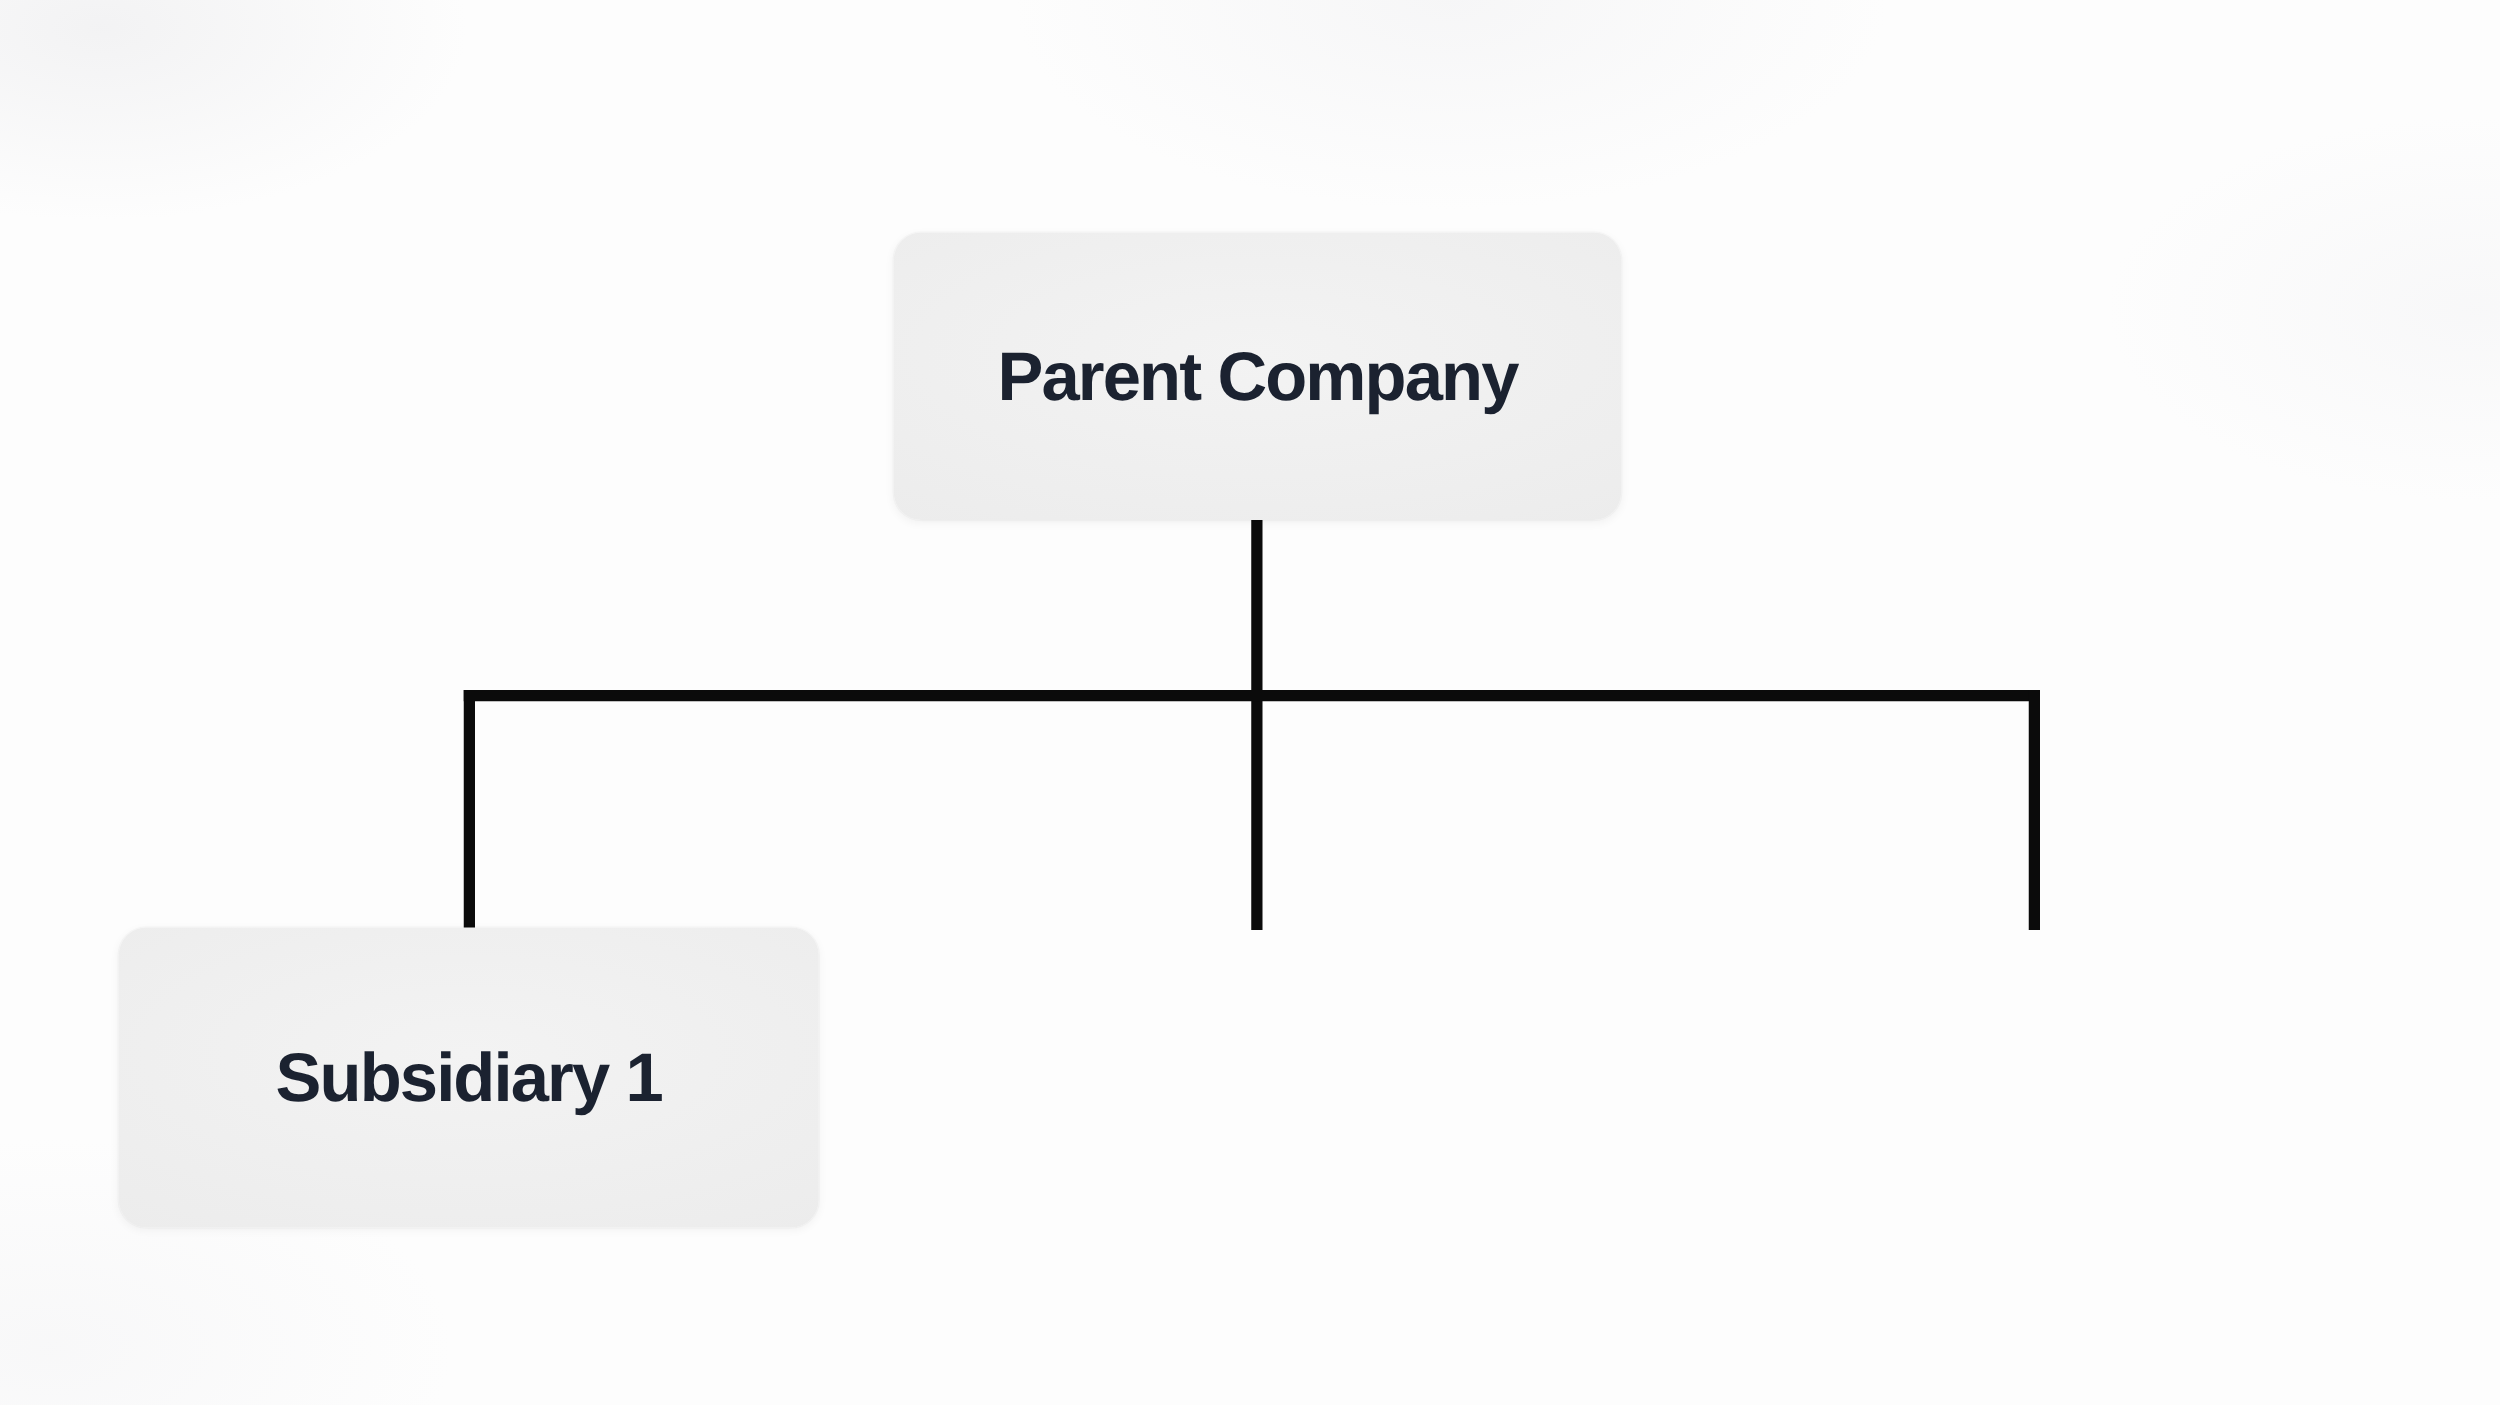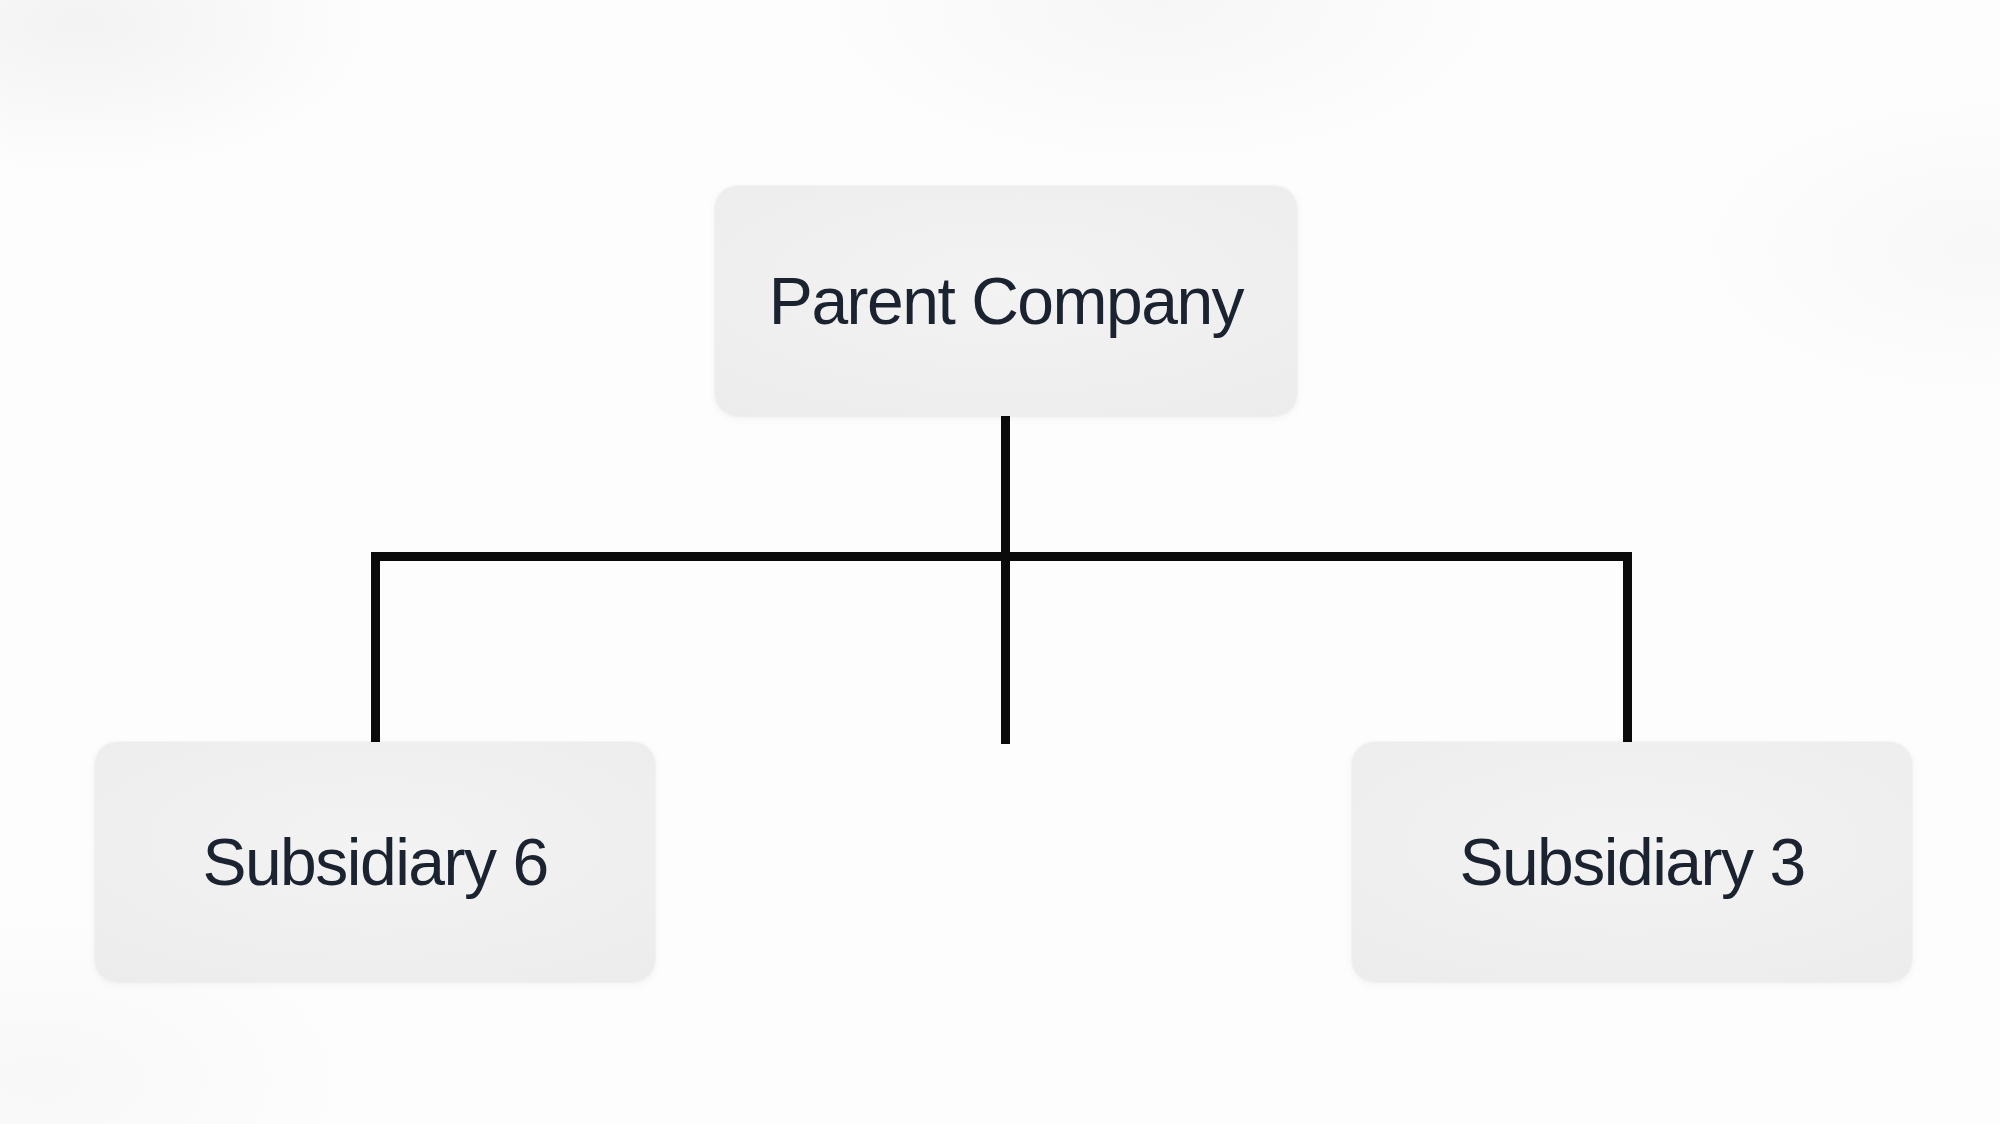--- a/index.html
+++ b/index.html
@@ -44,22 +44,22 @@
     display: flex;
     align-items: center;
     justify-content: center;
   }
   .node-parent { left: 715px;  top: 186px; width: 582px; height: 230px; }
   .node-sub1   { left: 95px;   top: 742px; width: 560px; height: 240px; }
   .node-sub2   { left: 726px;  top: 742px; width: 560px; height: 240px; }
   .node-sub3   { left: 1352px; top: 742px; width: 560px; height: 240px; }
 
   .node-label {
-    font-size: 66px;
-    font-weight: normal;
+    font-size: 55px;
+    font-weight: bold;
     letter-spacing: -1.5px;
     color: var(--node_text, #1b2230);
     white-space: nowrap;
     user-select: none;
   }
 </style>
 </head>
 <body>
 
 <div class="stage">
@@ -67,21 +67,18 @@
   <div class="connector conn-parent-drop"></div>
   <div class="connector conn-horizontal"></div>
   <div class="connector conn-left-drop"></div>
   <div class="connector conn-right-drop"></div>
 
   <div class="node node-parent">
     <span class="node-label">Parent Company</span>
   </div>
 
   <div class="node node-sub1">
-    <span class="node-label">Subsidiary 6</span>
+    <span class="node-label">Subsidiary 1</span>
   </div>
 
 
-  <div class="node node-sub3">
-    <span class="node-label">Subsidiary 3</span>
-  </div>
 
 </div>
 
 </body></html>

